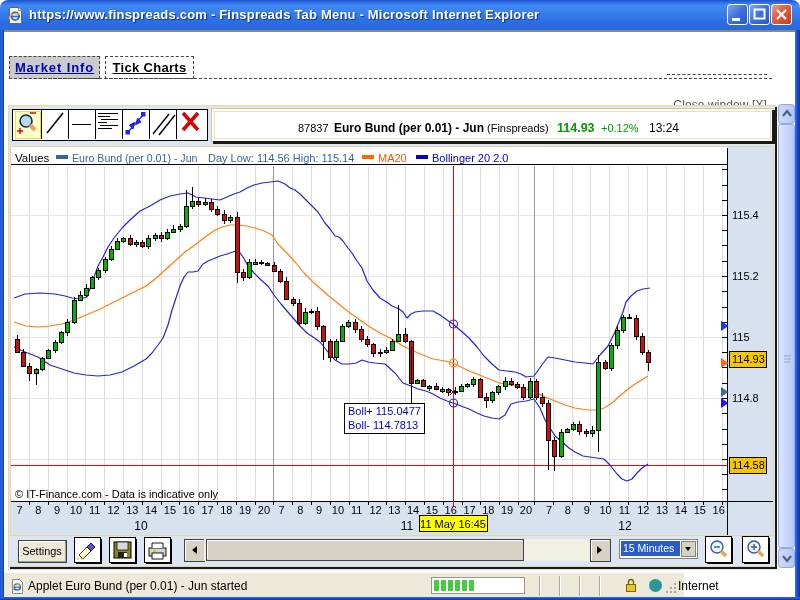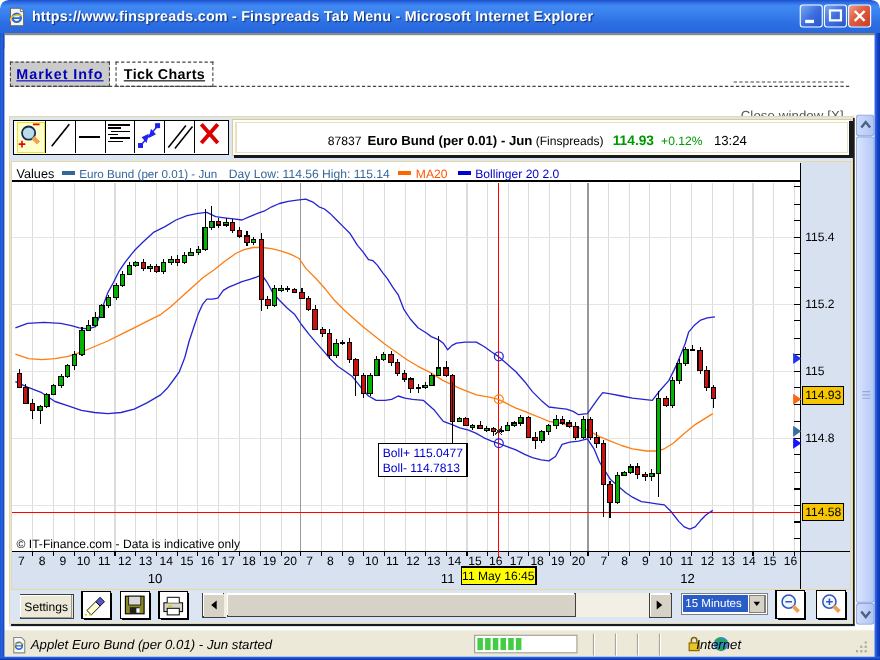--- a/index.html
+++ b/index.html
@@ -14,21 +14,21 @@
 #page { position:absolute; left:4px; top:30px; width:792px; height:567px; background:#fff; }
 #pagetop { position:absolute; left:0; top:0; width:792px; height:2px; background:#fff; border-top:2px solid #8a8a82; }
 .tab { position:absolute; top:26px; height:23px; border:1px dashed #444; font-size:13px; font-weight:bold; text-align:center; line-height:22px; }
 #tab1 { left:5px; width:91px; background:#cbcbcb; letter-spacing:0.9px; }
 #tab1 span { color:#0000bb; text-decoration:underline; }
 #tab2 { left:101px; width:89px; background:#fff; letter-spacing:0.3px; }
 #tab2 span { color:#000; text-decoration:underline;margin-top:24px; }
 #dash1 { position:absolute; left:5px; top:48px; width:763px; border-top:1px dashed #444; }
 #dash2 { position:absolute; left:663px; top:44px; width:100px; border-top:1px dashed #444; }
 #closew { position:absolute; top:28px; right:29px; color:#555; font-size:12px; letter-spacing:0.1px;margin-top:40px; }
-#status { position:absolute; left:4px; top:572px; width:792px; height:25px; background:#ece9d8; border-top:1px solid #fff;font-style:italic; }
+#status { position:absolute; left:4px; top:572px; width:680px; height:25px; background:#ece9d8; border-top:1px solid #fff; }
 #status .txt { position:absolute; left:24px; top:6px; font-size:12px; color:#000; }
 .sep { position:absolute; top:3px; height:20px; width:2px; border-left:1px solid #aca899; border-right:1px solid #fff; }
 #progress { position:absolute; left:427px; top:4px; width:94px; height:17px; background:#fff; border:1px solid #9a9888; }
 #borderL { position:absolute; left:0; top:30px; width:4px; height:570px; background:linear-gradient(90deg,#1c50c8,#2866e0 40%,#0f3cb4); }
 #borderR { position:absolute; right:0; top:30px; width:5px; height:570px; background:linear-gradient(90deg,#3a72ec,#1544c8 55%,#0c35ae); }
 #borderB { position:absolute; left:0; bottom:0; width:800px; height:3px; background:linear-gradient(180deg,#2a6ae4,#1544c8 70%,#0a34a8); }
 </style></head>
 <body>
 <div id="win">
 <div id="title">
@@ -627,21 +627,21 @@
  <div class="sep" style="left:575px"></div>
       <div class="sep" style="left:595px"></div>
  <svg width="14" height="16" style="position:absolute;left:620px;top:4px" xmlns="http://www.w3.org/2000/svg">
   <rect x="2.5" y="7.5" width="9" height="7" fill="#e8c820" stroke="#806000"></rect>
   <path d="M4.5,7 v-2 a2.5,2.5 0 0 1 5,0 v2" fill="none" stroke="#806000" stroke-width="1.4"></path>
  </svg>
  <svg width="15" height="15" style="position:absolute;left:644px;top:5px" xmlns="http://www.w3.org/2000/svg">
   <circle cx="7.5" cy="7.5" r="6.5" fill="#3388dd"></circle>
   <path d="M2,5 q3,-3 6,-1 q3,2 5,0 M3,11 q4,2 9,-1 M7,1.5 q-2,6 1,12" fill="none" stroke="#22aa44" stroke-width="1.8"></path>
  </svg>
- <div class="txt" style="left:629px">Internet</div>
+ <div class="txt" style="left:674px">Internet</div>
  <svg width="12" height="12" style="position:absolute;right:6px;top:10px" xmlns="http://www.w3.org/2000/svg">
   <g fill="#aca899">
           <rect x="8" y="8" width="2" height="2"></rect>
           <rect x="8" y="4" width="2" height="2"></rect>
           <rect x="4" y="8" width="2" height="2"></rect>
           <rect x="8" y="0" width="2" height="2"></rect>
           <rect x="4" y="4" width="2" height="2"></rect>
           <rect x="0" y="8" width="2" height="2"></rect>
         </g>
  </svg>

